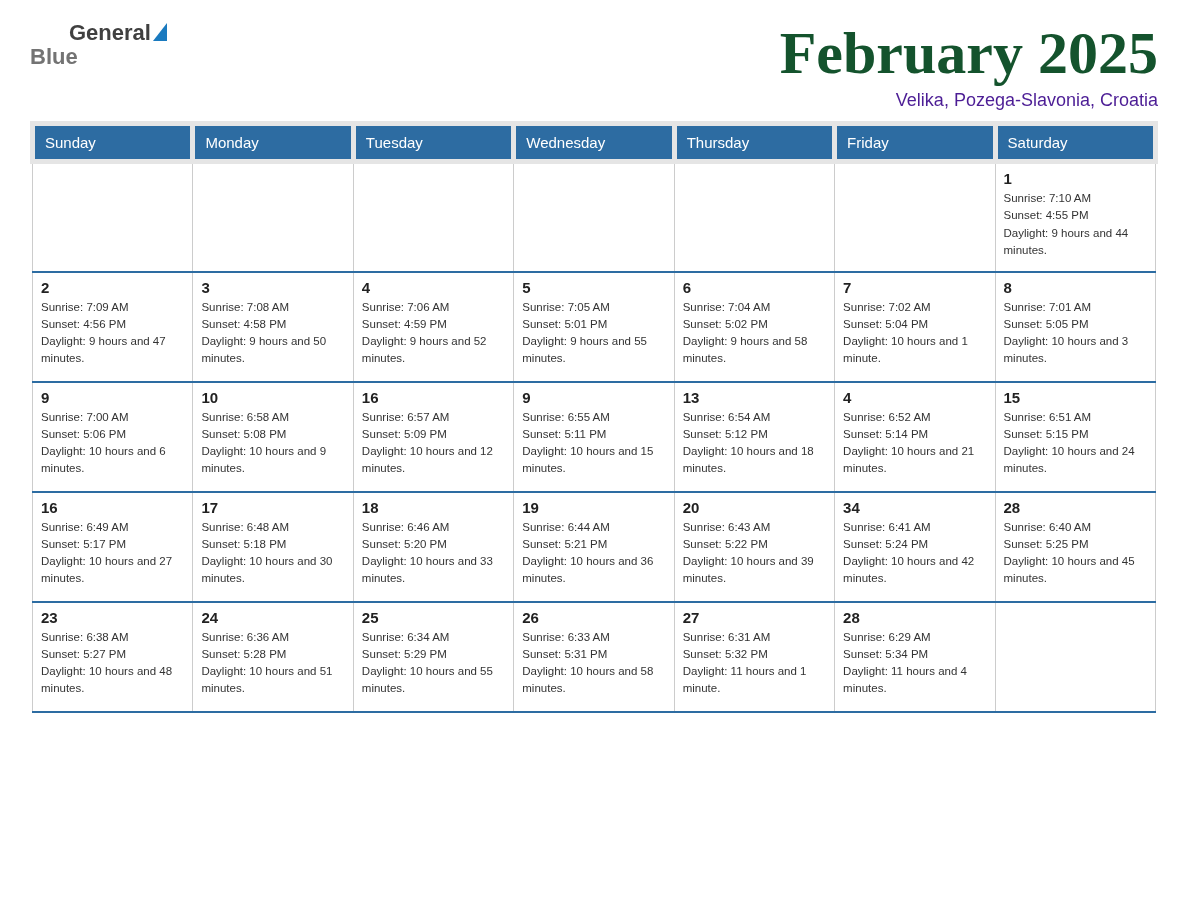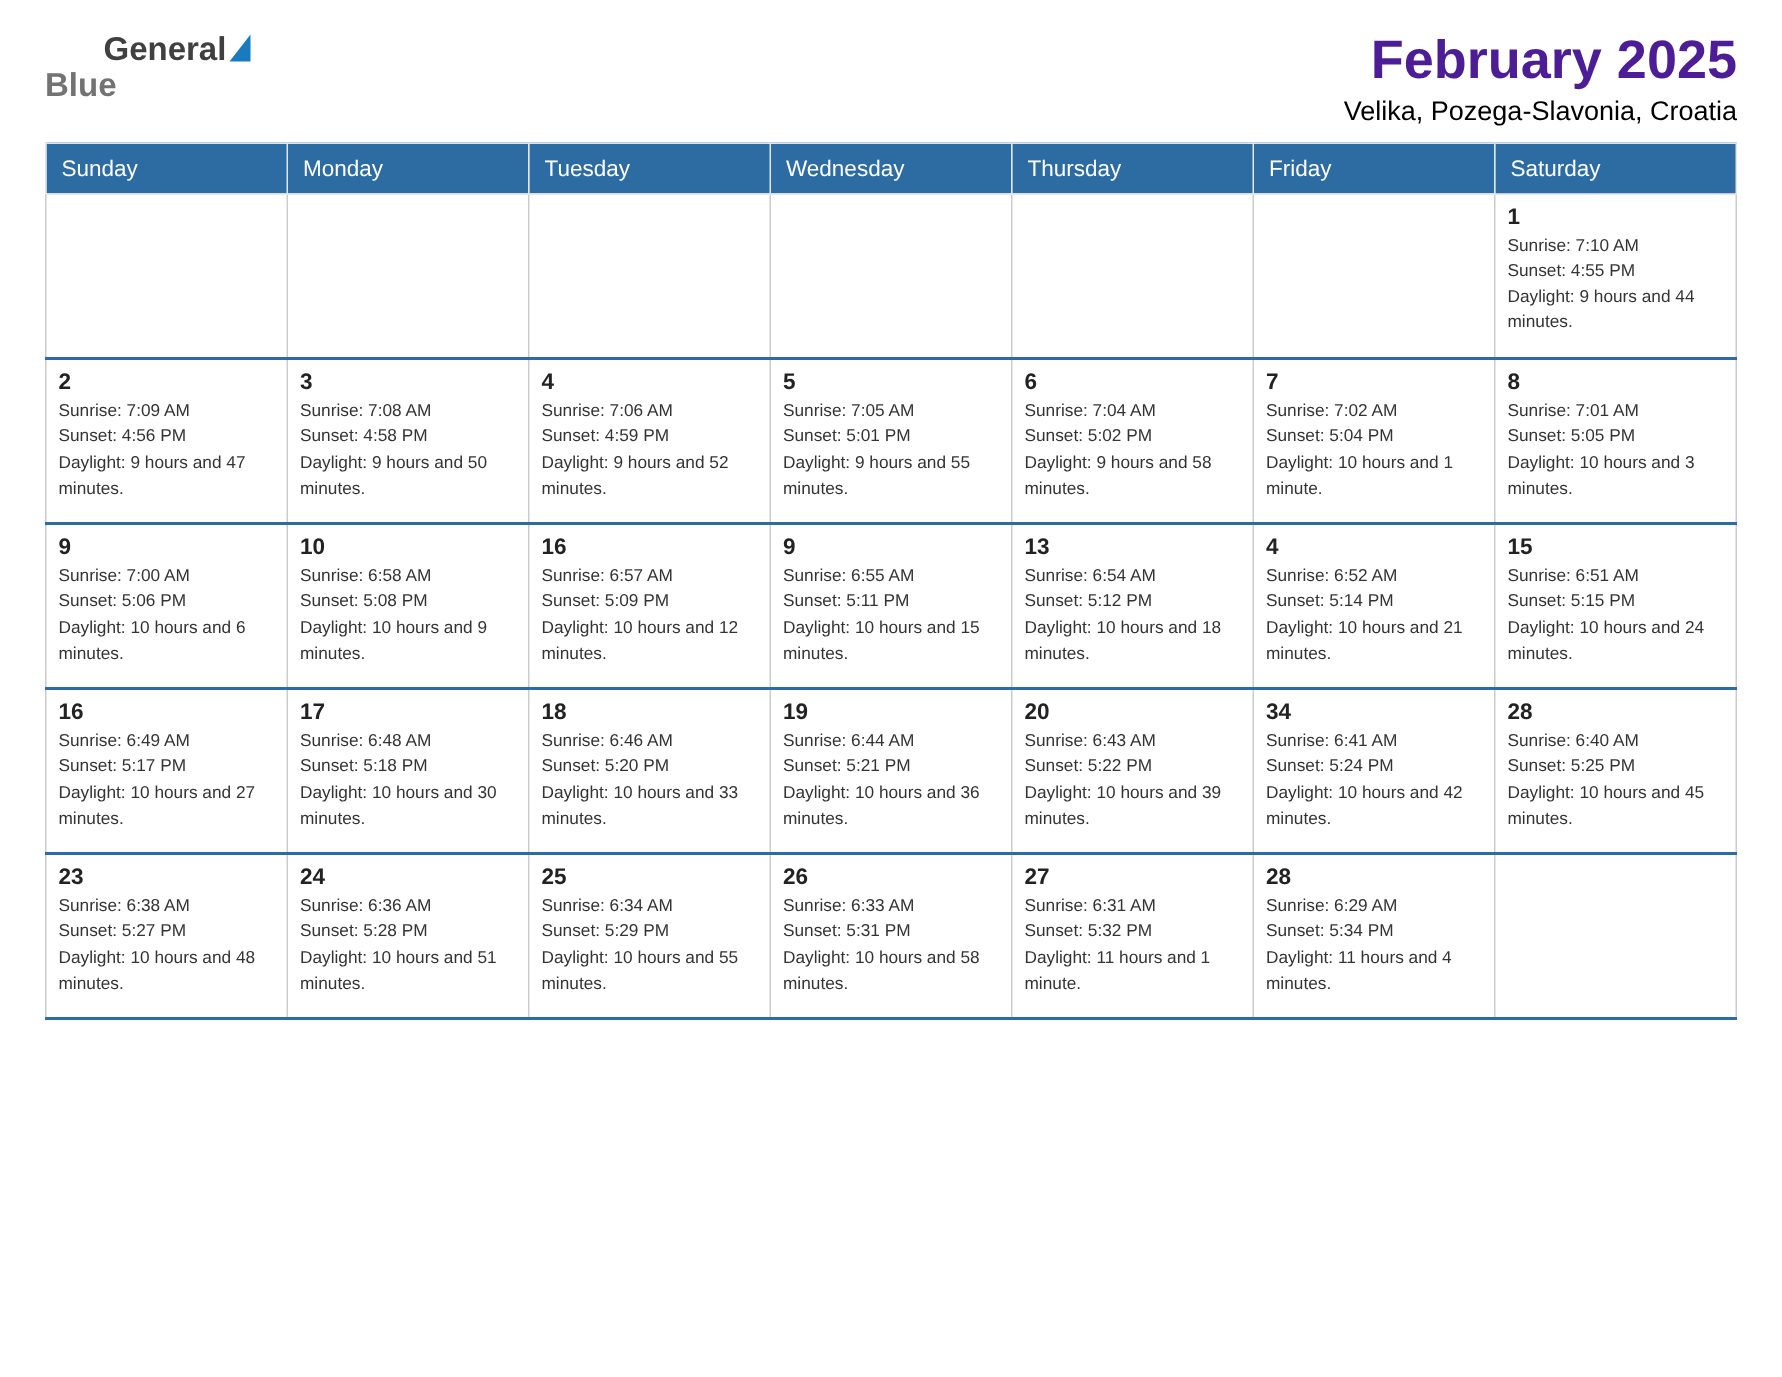--- a/index.html
+++ b/index.html
@@ -43,45 +43,46 @@
       font-size: 22px;
       font-weight: bold;
       color: #737373;
       margin-top: -2px;
       margin-left: 4px;
     }
     .title-section {
       text-align: right;
     }
     .month-title {
-      font-size: 36px;
-      font-weight: bold;
-      color: #4c1d95;
+      font-size: 60px;
+      font-weight: bold;
+      color: #14532d;
       line-height: 1.1;
+      font-family: Liberation Serif, serif;
     }
     .location {
       font-size: 18px;
-      color: #000000;
+      color: #4c1d95;
       margin-top: 4px;
     }
     .calendar {
       width: 100%;
       border-collapse: collapse;
       margin-top: 10px;
     }
     .calendar thead tr {
       background-color: #2d6ca2;
     }
     .calendar thead th {
       color: #fff;
       font-size: 15px;
       font-weight: normal;
       padding: 8px 10px;
       text-align: left;
-      border: 1px solid #e5e5e5;
+      border: 5px solid #e5e5e5;
       margin-top: 16px;
     }
     .calendar tbody td {
       vertical-align: top;
       border: 1px solid #ccc;
       padding: 6px 8px;
       min-height: 110px;
       height: 110px;
       width: 14.28%;
     }

